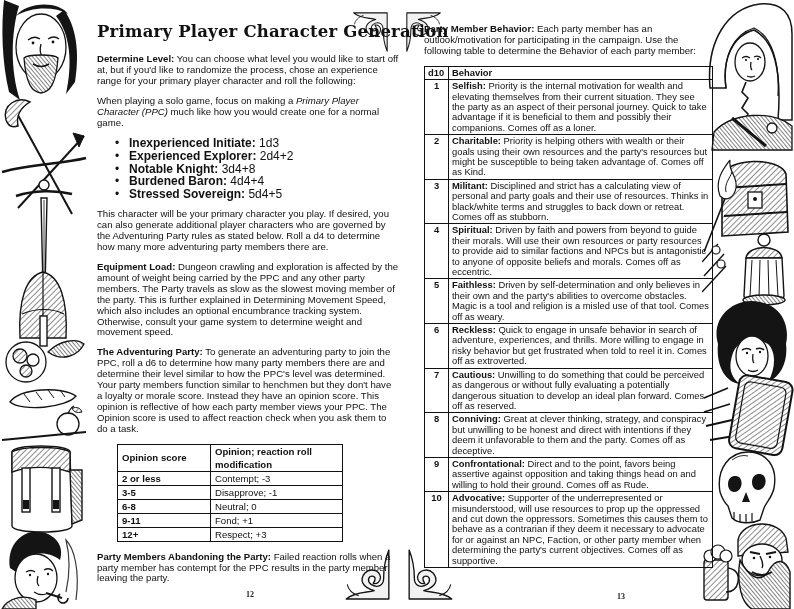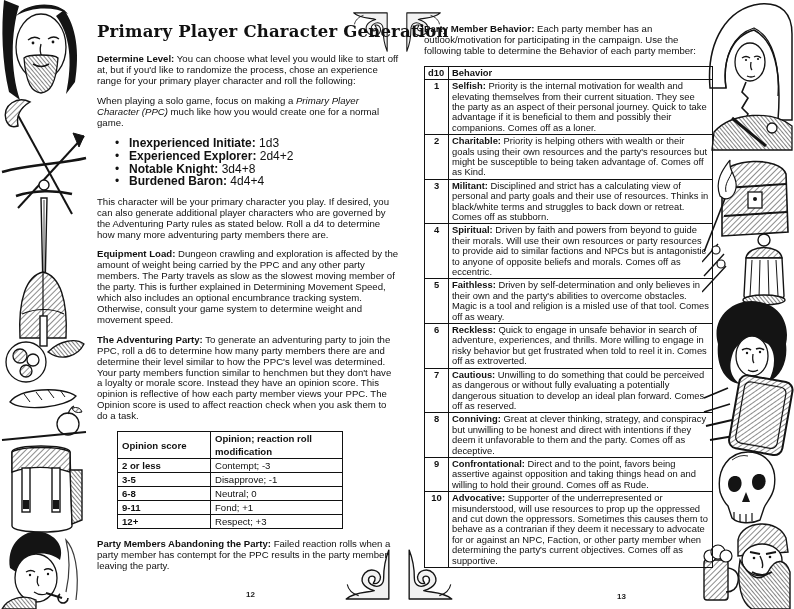--- a/index.html
+++ b/index.html
@@ -27,21 +27,21 @@
   }
   .opinion-table th{font-weight:700}
   .opinion-table td.score{text-align:left;font-weight:700;width:84px}
   .behavior-table{width:289px}
   .behavior-table th,.behavior-table td{
     border:1.4px solid #111;font-size:9.4px;line-height:10.4px;
     padding:1px 3px;text-align:left;vertical-align:top;
   }
   .behavior-table th{font-weight:700}
   .behavior-table td.roll{text-align:center;font-weight:700;width:17px}
-  .pageno{position:absolute;font-family:Liberation Sans, sans-serif;font-weight:700;font-size:8px;color:#222}
+  .pageno{position:absolute;font-family:Liberation Serif, serif;font-weight:700;font-size:8px;color:#222}
   .pageno-left{left:246px;top:590px}
   .pageno-right{left:617px;top:592px}
   .art{position:absolute;top:0}
   .art-left{left:0}
   .art-right{left:702px}
   .orn{position:absolute}
   .orn-a{left:352px;top:9px;transform:scaleX(-1)}
   .orn-b{left:406px;top:9px}
   .orn-c{left:342px;top:548px;transform:scale(-1,-1)}
   .orn-d{left:406px;top:548px;transform:scaleY(-1)}
@@ -227,20 +227,21 @@
 
   <p><b>Determine Level:</b> <span>You can choose what level you would like to start off at, but if you'd like to randomize the process, chose an experience range for your primary player character and roll the following:</span></p>
 
   <p><span>When playing a solo game, focus on making a </span><i>Primary Player Character (PPC)</i><span> much like how you would create one for a normal game.</span></p>
 
   <ul>
     <li><b>Inexperienced Initiate:</b> <span>1d3</span></li>
     <li><b>Experienced Explorer:</b> <span>2d4+2</span></li>
     <li><b>Notable Knight:</b> <span>3d4+8</span></li>
     <li><b>Burdened Baron:</b> <span>4d4+4</span></li>
+    <li><b>Stressed Sovereign:</b> <span>5d4+5</span></li>
   </ul>
 
   <p>This character will be your primary character you play. If desired, you can also generate additional player characters who are governed by the Adventuring Party rules as stated below. Roll a d4 to determine how many more adventuring party members there are.</p>
 
   <p><b>Equipment Load:</b> <span>Dungeon crawling and exploration is affected by the amount of weight being carried by the PPC and any other party members. The Party travels as slow as the slowest moving member of the party. This is further explained in Determining Movement Speed, which also includes an optional encumbrance tracking system. Otherwise, consult your game system to determine weight and movement speed.</span></p>
 
   <p><b>The Adventuring Party:</b> <span>To generate an adventuring party to join the PPC, roll a d6 to determine how many party members there are and determine their level similar to how the PPC's level was determined. Your party members function similar to henchmen but they don't have a loyalty or morale score. Instead they have an opinion score. This opinion is reflective of how each party member views your PPC. The Opinion score is used to affect reaction check when you ask them to do a task.</span></p>
 
   <table class="opinion-table">
     <tbody>

